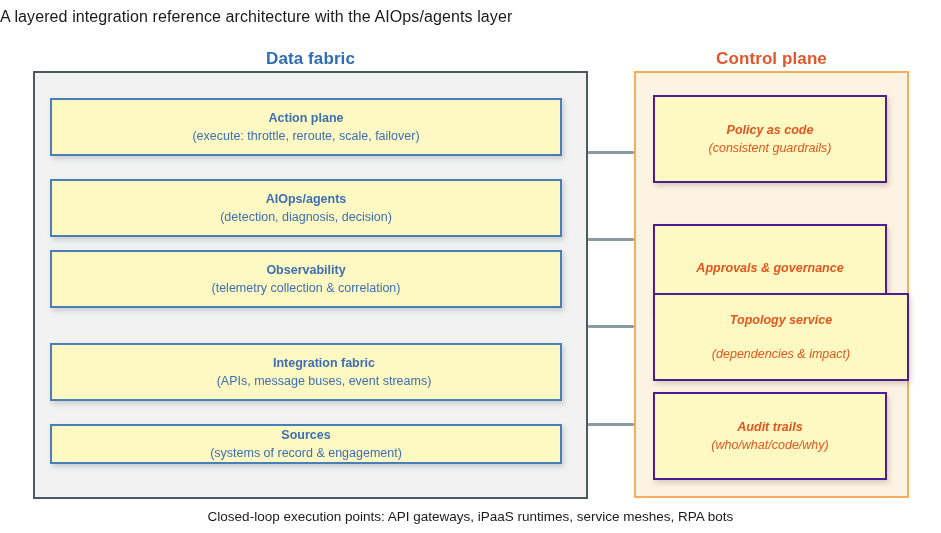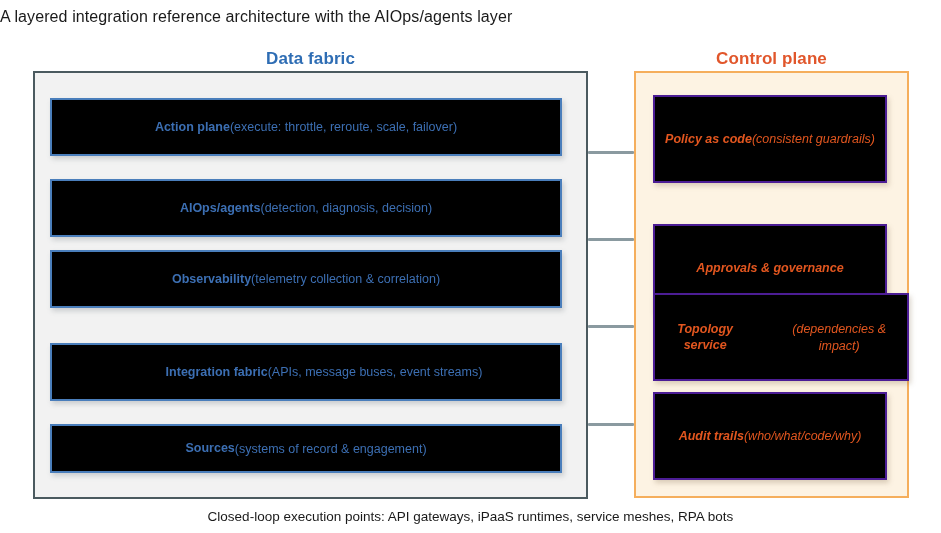--- a/index.html
+++ b/index.html
@@ -69,23 +69,23 @@
     width: 275px;
     height: 427px;
     background: #FDF3E3;
     border: 2px solid #F5AE5C;
   }
 
   
   .layer-box {
     position: absolute;
     box-sizing: border-box;
-    background: #000000;
+    background: #fef9c3;
     display: flex;
-    flex-direction: row;
+    flex-direction: column;
     align-items: center;
     justify-content: center;
     text-align: center;
     line-height: 1.32;
   }
   .layer-box.blue {
     border: 2px solid #4A7EBB;
     box-shadow: 2px 3px 5px rgba(90, 100, 110, 0.26);
   }
   .layer-box.orange {
@@ -154,21 +154,21 @@
 <div class="layer-box blue" style="left:50px; top:250px; width:512px; height:58px;">
   <div class="layer-title">Observability</div>
   <div class="layer-sub">(telemetry collection &amp; correlation)</div>
 </div>
 
 <div class="layer-box blue" style="left:50px; top:343px; width:512px; height:58px;padding-left:36px;">
   <div class="layer-title">Integration fabric</div>
   <div class="layer-sub">(APIs, message buses, event streams)</div>
 </div>
 
-<div class="layer-box blue" style="left:50px; top:424px; width:512px; height:49px;">
+<div class="layer-box blue" style="left:50px; top:424px; width:512px; height:40px;">
   <div class="layer-title">Sources</div>
   <div class="layer-sub">(systems of record &amp; engagement)</div>
 </div>
 
 <div class="connector" style="left:588px; top:151px; width:46px;"></div>
 <div class="connector" style="left:588px; top:238px; width:46px;"></div>
 <div class="connector" style="left:588px; top:325px; width:46px;"></div>
 <div class="connector" style="left:588px; top:423px; width:46px;"></div>
 
 <div class="panel control-plane"></div>

